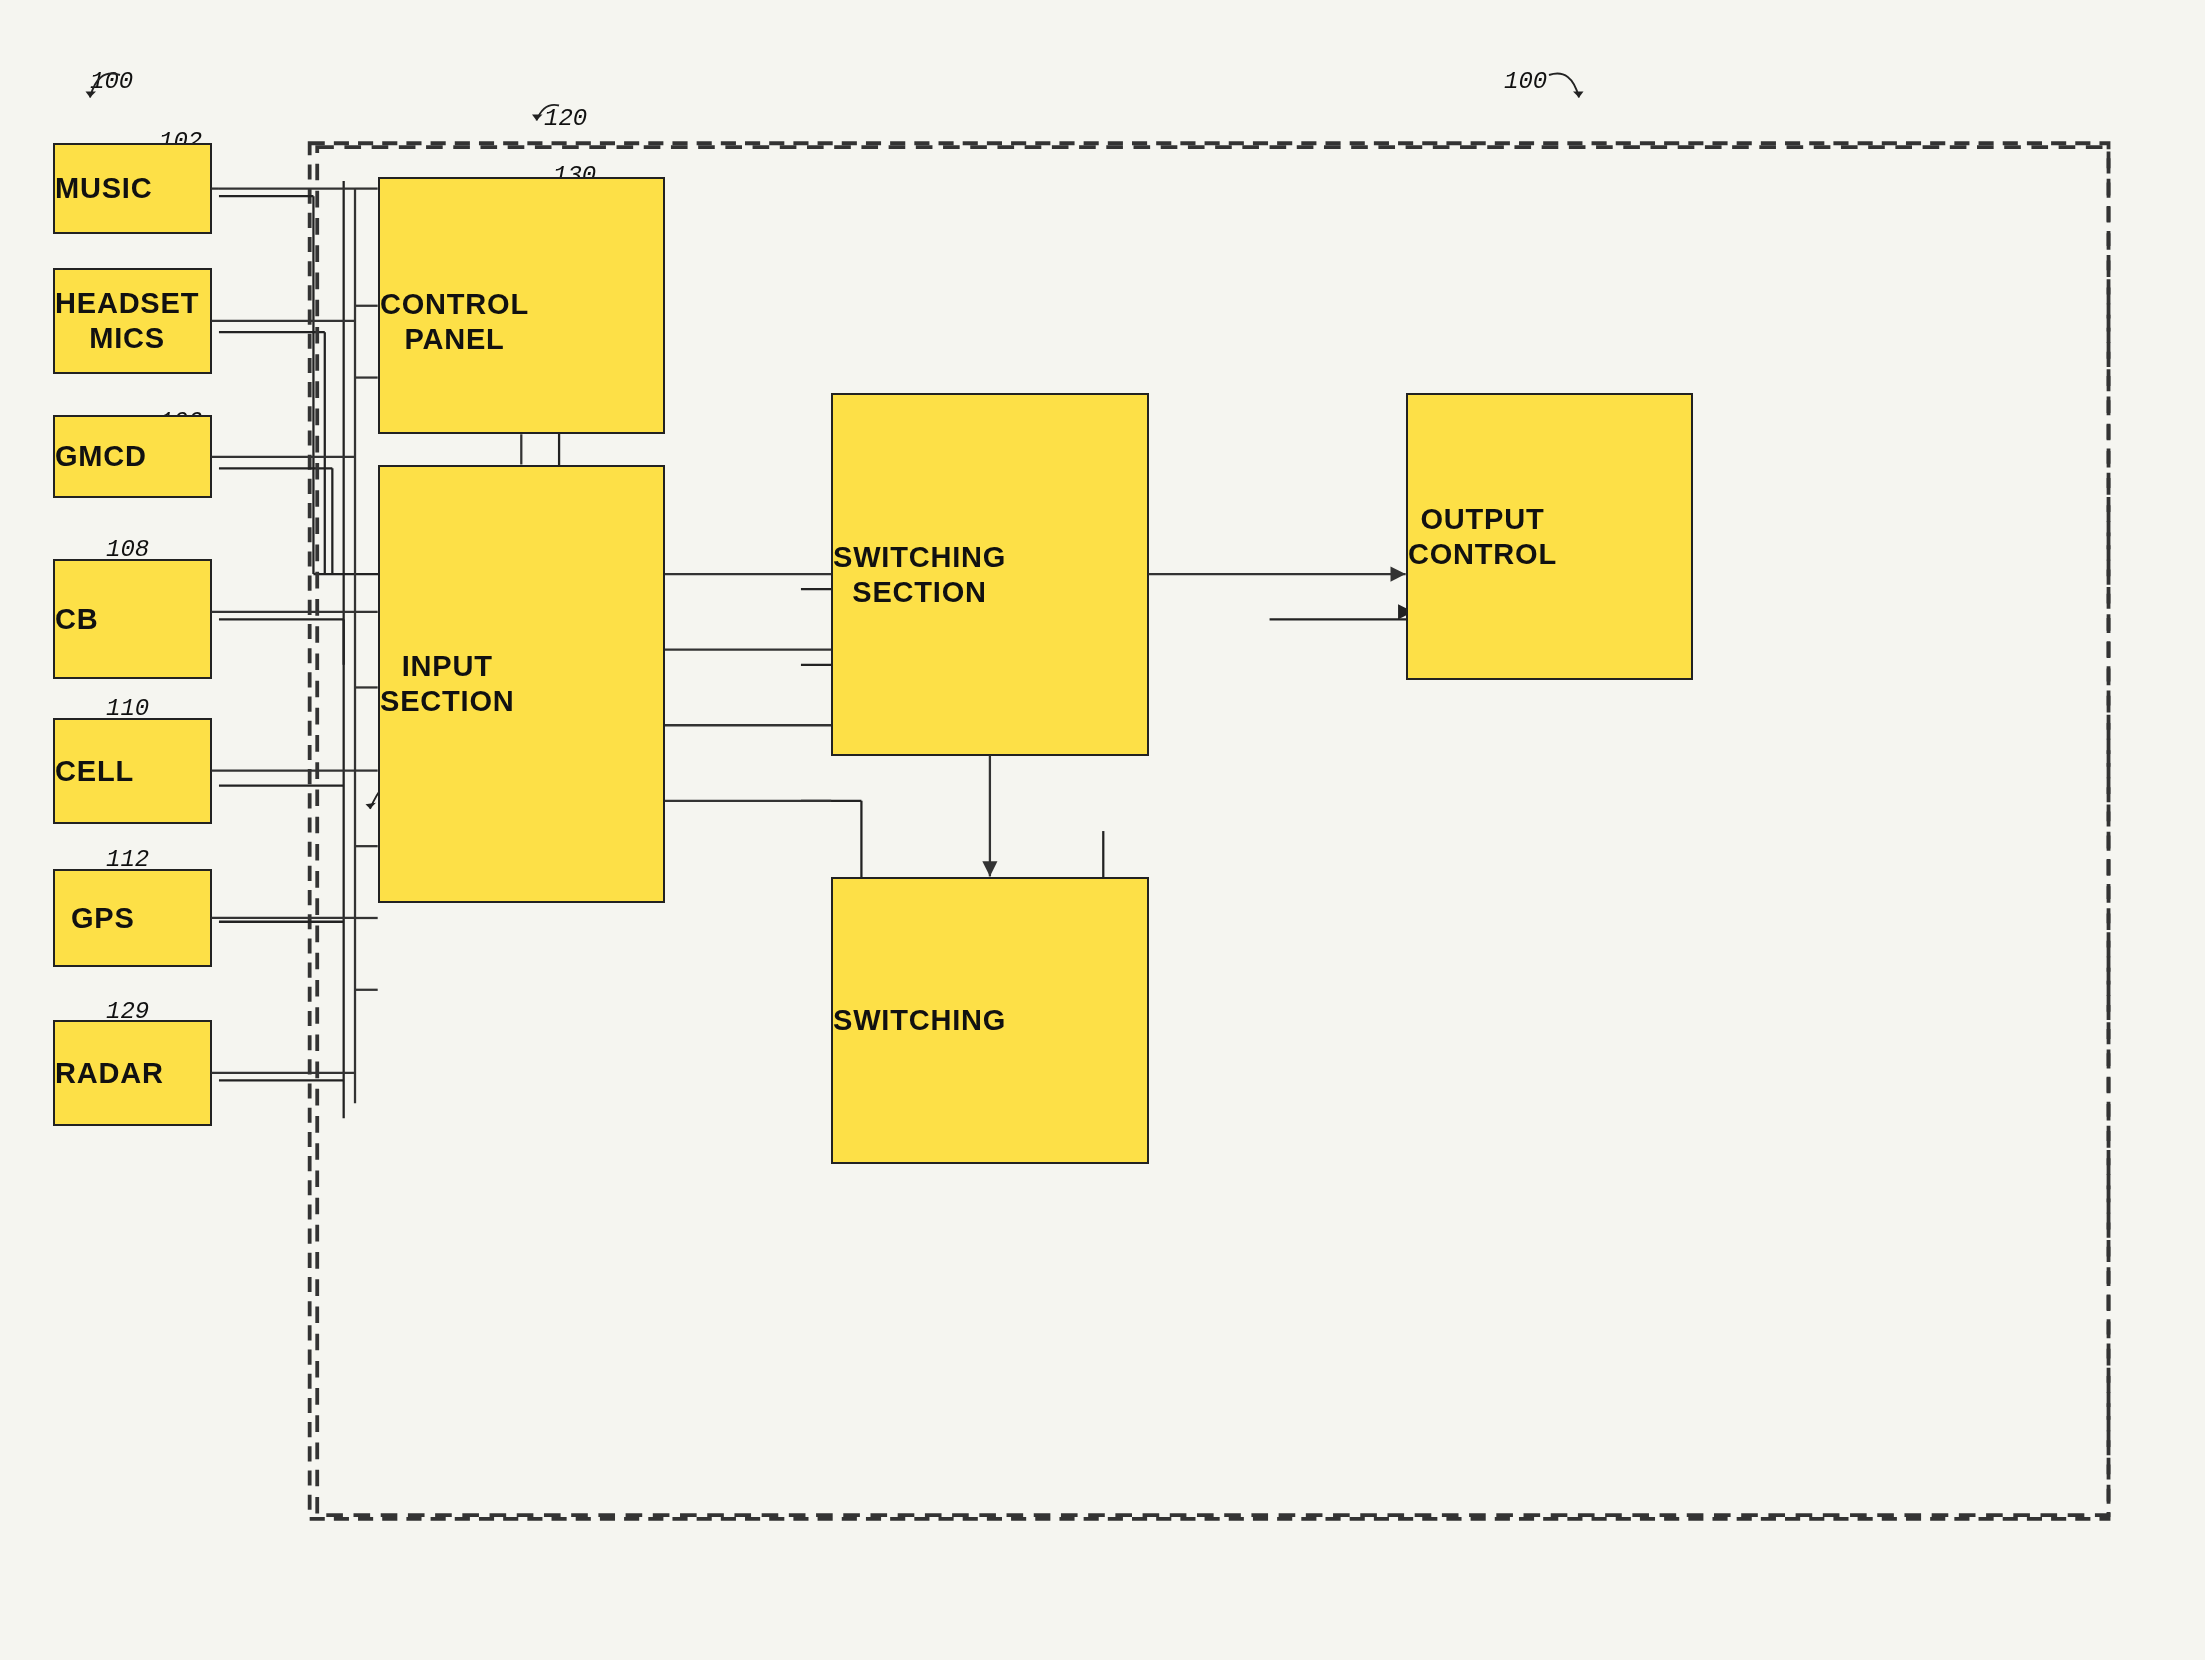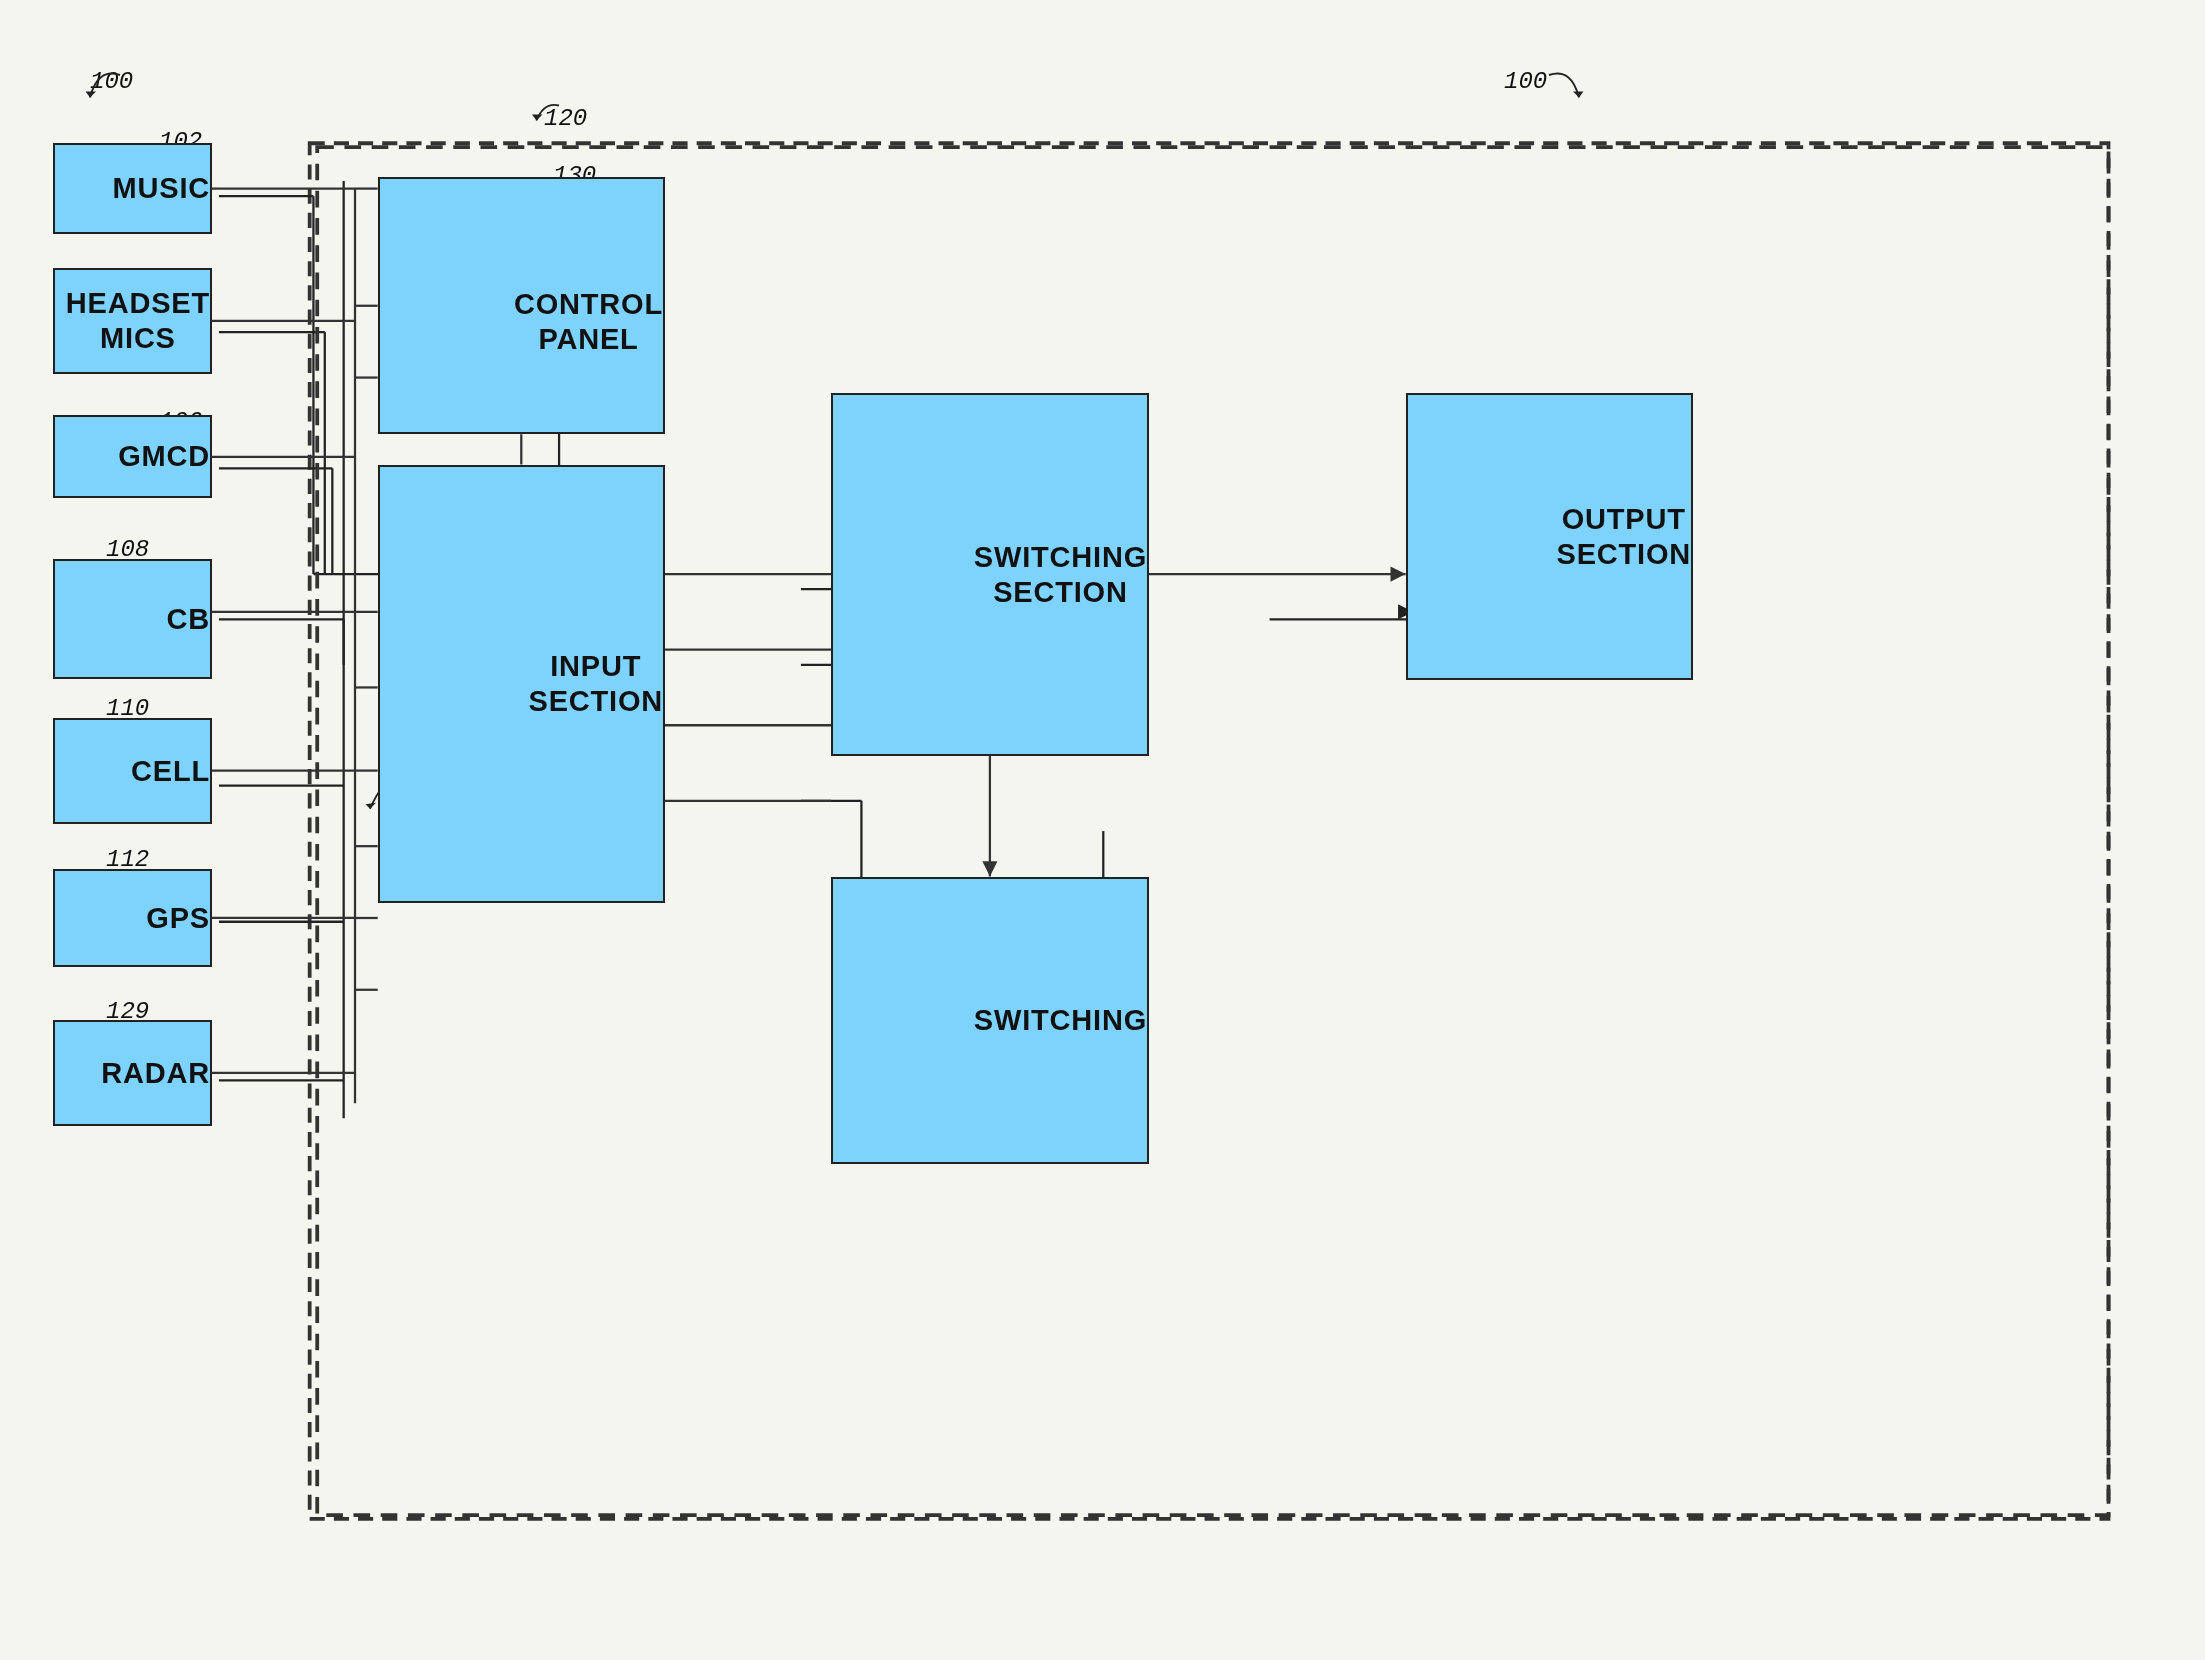--- a/index.html
+++ b/index.html
@@ -26,24 +26,24 @@
       font-family: 'Courier New', monospace;
       font-size: 24px;
       font-style: italic;
       color: #111;
     }
 
     
     .block-box {
       position: absolute;
       border: 2.3px solid #222;
-      background: #7dd3fc;
+      background: #fde047;
       display: flex;
       align-items: center;
-      justify-content: flex-end;
+      justify-content: flex-start;
       text-align: center;
     }
 
     .block-box .block-label {
       font-family: 'Arial', sans-serif;
       font-size: 29px;
       font-weight: bold;
       color: #111;
       line-height: 1.2;
       letter-spacing: 0.8px;
@@ -206,21 +206,21 @@
 SECTION</span>
   </div>
 
   <div class="block-box" style="left: 801px; top: 348px; width: 318px; height: 363px;">
     <span class="block-label" style="white-space:pre-line;">SWITCHING
 SECTION</span>
   </div>
 
   <div class="block-box" style="left: 1376px; top: 348px; width: 287px; height: 287px;">
     <span class="block-label" style="white-space:pre-line;">OUTPUT
-SECTION</span>
+CONTROL</span>
   </div>
 
   <div class="block-box" style="left: 801px; top: 832px; width: 318px; height: 287px;">
     <span class="block-label">SWITCHING</span>
   </div>
 
   <svg style="position:absolute;top:0;left:0;width:2139px;height:1557px;pointer-events:none;" xmlns="http://www.w3.org/2000/svg" viewBox="0 0 2830 2060" width="2139" height="1557">
 
     <rect x="380" y="135" width="2370" height="1810" fill="none" stroke="#333" stroke-width="5" stroke-dasharray="22,14"></rect>
 

